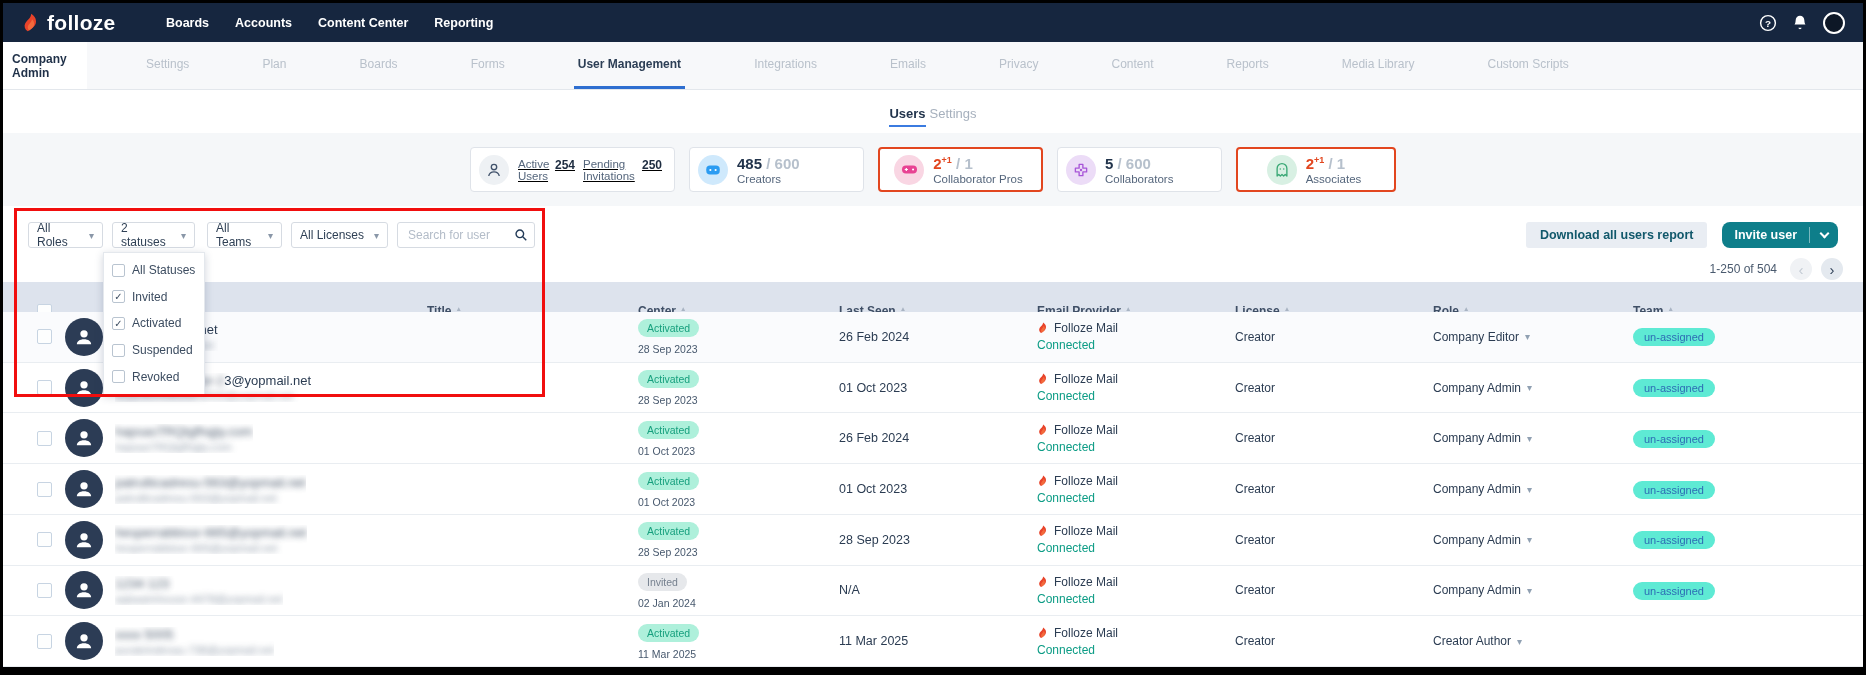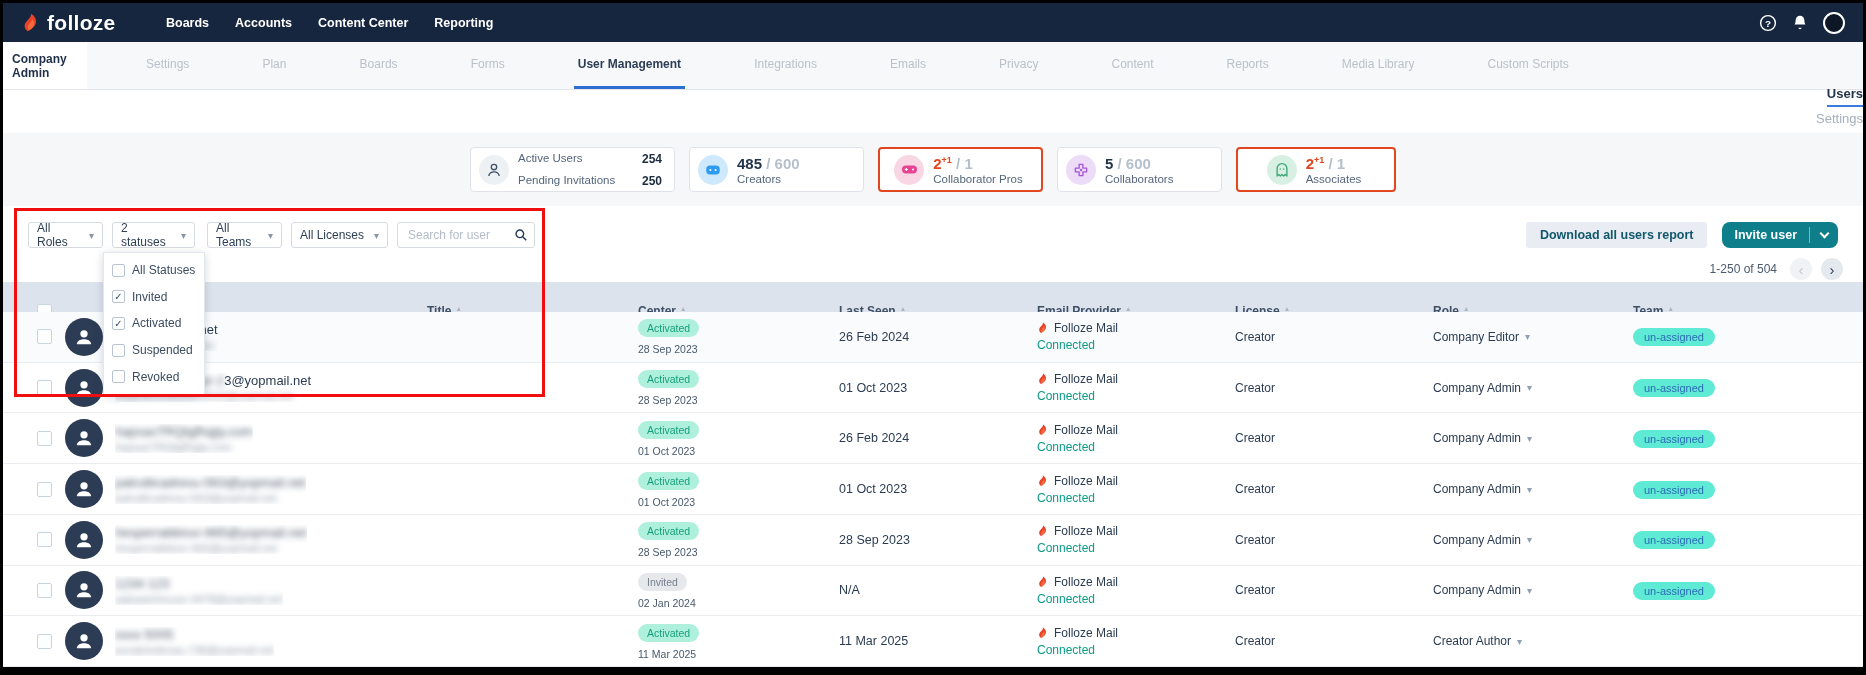--- a/index.html
+++ b/index.html
@@ -18,31 +18,31 @@
   .avatar-top{width:22px;height:22px;border-radius:50%;background:#0d1726;border:2px solid #fff;}
 
   
   .subnav{height:48px;background:#f7f8fa;border-bottom:1px solid #e3e7ec;display:flex;align-items:stretch;}
   .subnav-section{width:84px;background:#fff;display:flex;align-items:center;padding-left:9px;font-size:12px;font-weight:bold;color:#1f3048;}
   .subnav-items{flex:1;display:flex;align-items:stretch;justify-content:space-between;padding:0 290px 0 55px;}
   .subnav-item{display:flex;align-items:center;font-size:12px;color:#b9c1cb;cursor:pointer;border-bottom:3px solid transparent;padding:0 4px;}
   .subnav-item.active{color:#2c3e55;font-weight:bold;border-bottom-color:#2e6ed0;}
 
   
-  .tabs-row{height:43px;display:flex;align-items:flex-end;justify-content:center;gap:4px;padding-bottom:6px;flex-direction:column;}
+  .tabs-row{height:43px;display:flex;align-items:flex-end;justify-content:center;gap:4px;padding-bottom:6px;}
   .tab{font-size:13px;color:#a6b0bd;cursor:pointer;padding-bottom:4px;border-bottom:2px solid transparent;}
   .tab.active{color:#22344c;font-weight:bold;border-bottom-color:#3b7be0;}
 
   
   .stats-band{height:73px;background:#f5f7f9;display:flex;align-items:center;justify-content:center;gap:14px;}
   .card{background:#fff;border:1px solid #dfe3e9;border-radius:4px;height:45px;display:flex;align-items:center;padding:0 12px 0 8px;gap:9px;}
   .card.alert{border:2px solid #e2461f;justify-content:center;}
   .stat-icon{width:30px;height:30px;border-radius:50%;display:flex;align-items:center;justify-content:center;flex:none;}
   .card-users{width:205px;}
-  .cu-rows{flex:1;display:flex;flex-direction:column;gap:8px;}
+  .cu-rows{flex:1;display:flex;flex-direction:row;gap:8px;text-decoration:underline;}
   .cu-row{display:flex;justify-content:space-between;font-size:11.5px;color:#55667c;}
   .cu-val{font-weight:bold;color:#1d2c40;font-size:12px;}
   .cv-line{font-size:15px;font-weight:bold;color:#22344c;white-space:nowrap;}
   .cv-line .limit,.cv-line .sep{color:#b6c0cc;font-weight:bold;}
   .cv-line.red .val{color:#e2461f;}
   .sup{color:#e2461f;font-size:9px;font-weight:bold;vertical-align:super;}
   .card-label{font-size:11.5px;color:#55667c;margin-top:1px;}
 
   
   .toolbar{height:76px;position:relative;padding:16px 25px 0 25px;display:flex;align-items:flex-start;}

